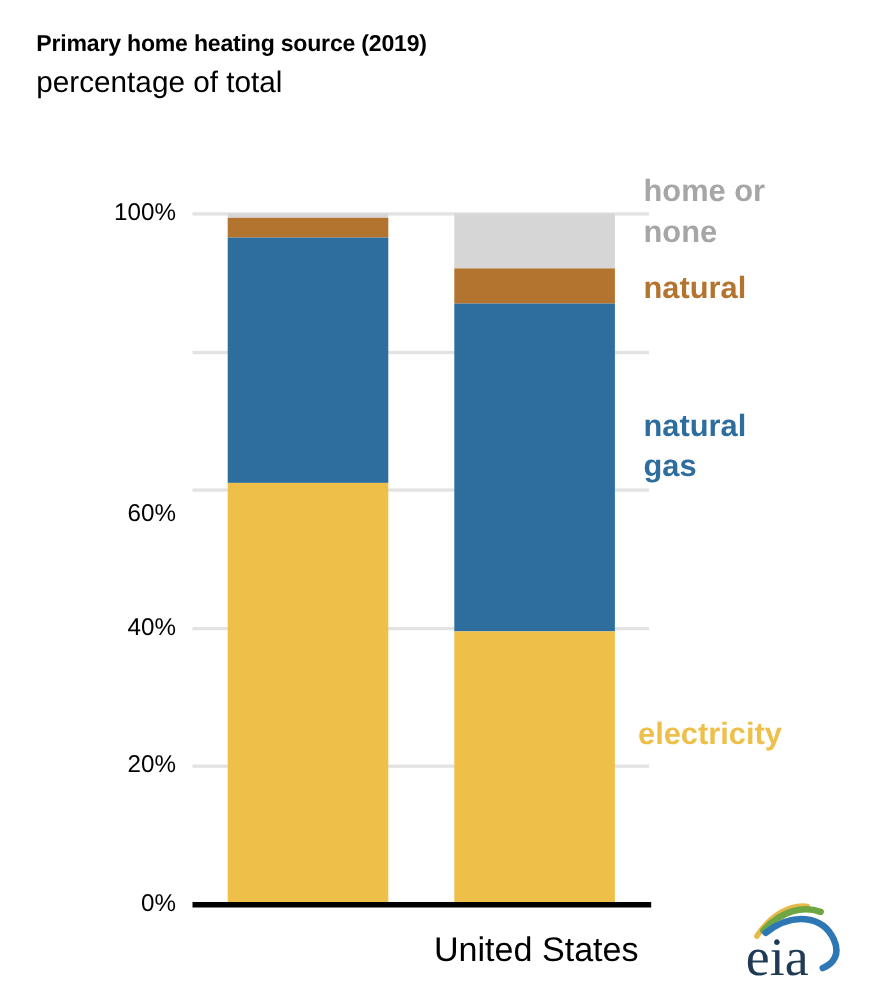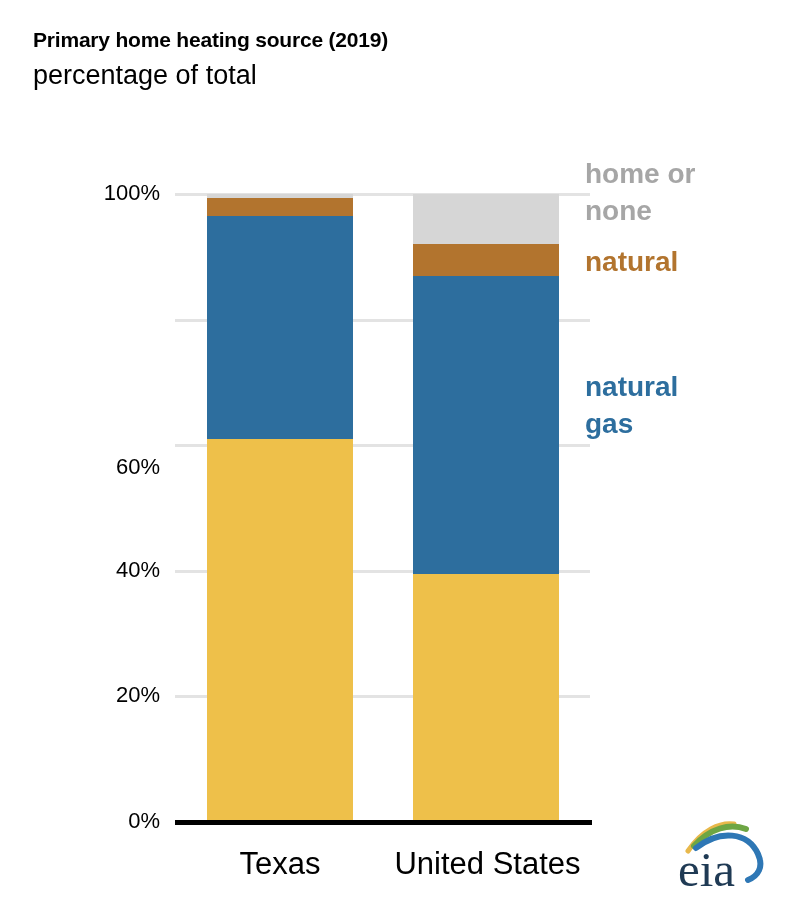--- a/index.html
+++ b/index.html
@@ -174,32 +174,32 @@
   <div id="axis-baseline"></div>
 
   <div id="ytick-labels">
     <div class="ytick-label" style="top: 178px;">100%</div>
     <div class="ytick-label" style="top: 452px;">60%</div>
     <div class="ytick-label" style="top: 554.8px;">40%</div>
     <div class="ytick-label" style="top: 680.4px;">20%</div>
     <div class="ytick-label" style="top: 806px;">0%</div>
   </div>
 
-  <div class="xlabel" id="xlabel-texas">Texas</div>
   <div class="xlabel" id="xlabel-us">United States</div>
 
   <div class="series-label" id="label-other" style="color: rgb(166, 166, 166);">
     <div>home or</div>
     <div>none</div>
   </div>
   <div class="series-label" id="label-propane" style="color: rgb(178, 116, 46);">natural</div>
   <div class="series-label" id="label-natural-gas" style="color: rgb(45, 110, 158);">
     <div>natural</div>
     <div>gas</div>
   </div>
+  <div class="series-label" id="label-electricity" style="color: rgb(238, 192, 74);">electricity</div>
 
   <svg id="eia-logo" viewBox="0 0 112 80" xmlns="http://www.w3.org/2000/svg">
     <path d="M16 33 C 30 12, 48 4, 62 6" fill="none" stroke="#E8B84B" stroke-width="5" stroke-linecap="round"></path>
     <path d="M22 28 C 38 10, 58 5, 74 11" fill="none" stroke="#6EA644" stroke-width="6" stroke-linecap="round"></path>
     <path d="M24 30 C 48 11, 76 14, 86 36 C 92 49, 86 58, 76 62" fill="none" stroke="#2E77B5" stroke-width="6" stroke-linecap="round"></path>
     <text x="6" y="68" font-family="'Liberation Serif', serif" font-size="49" fill="#1F3A54">eia</text>
   </svg>
 
 </div>
 

